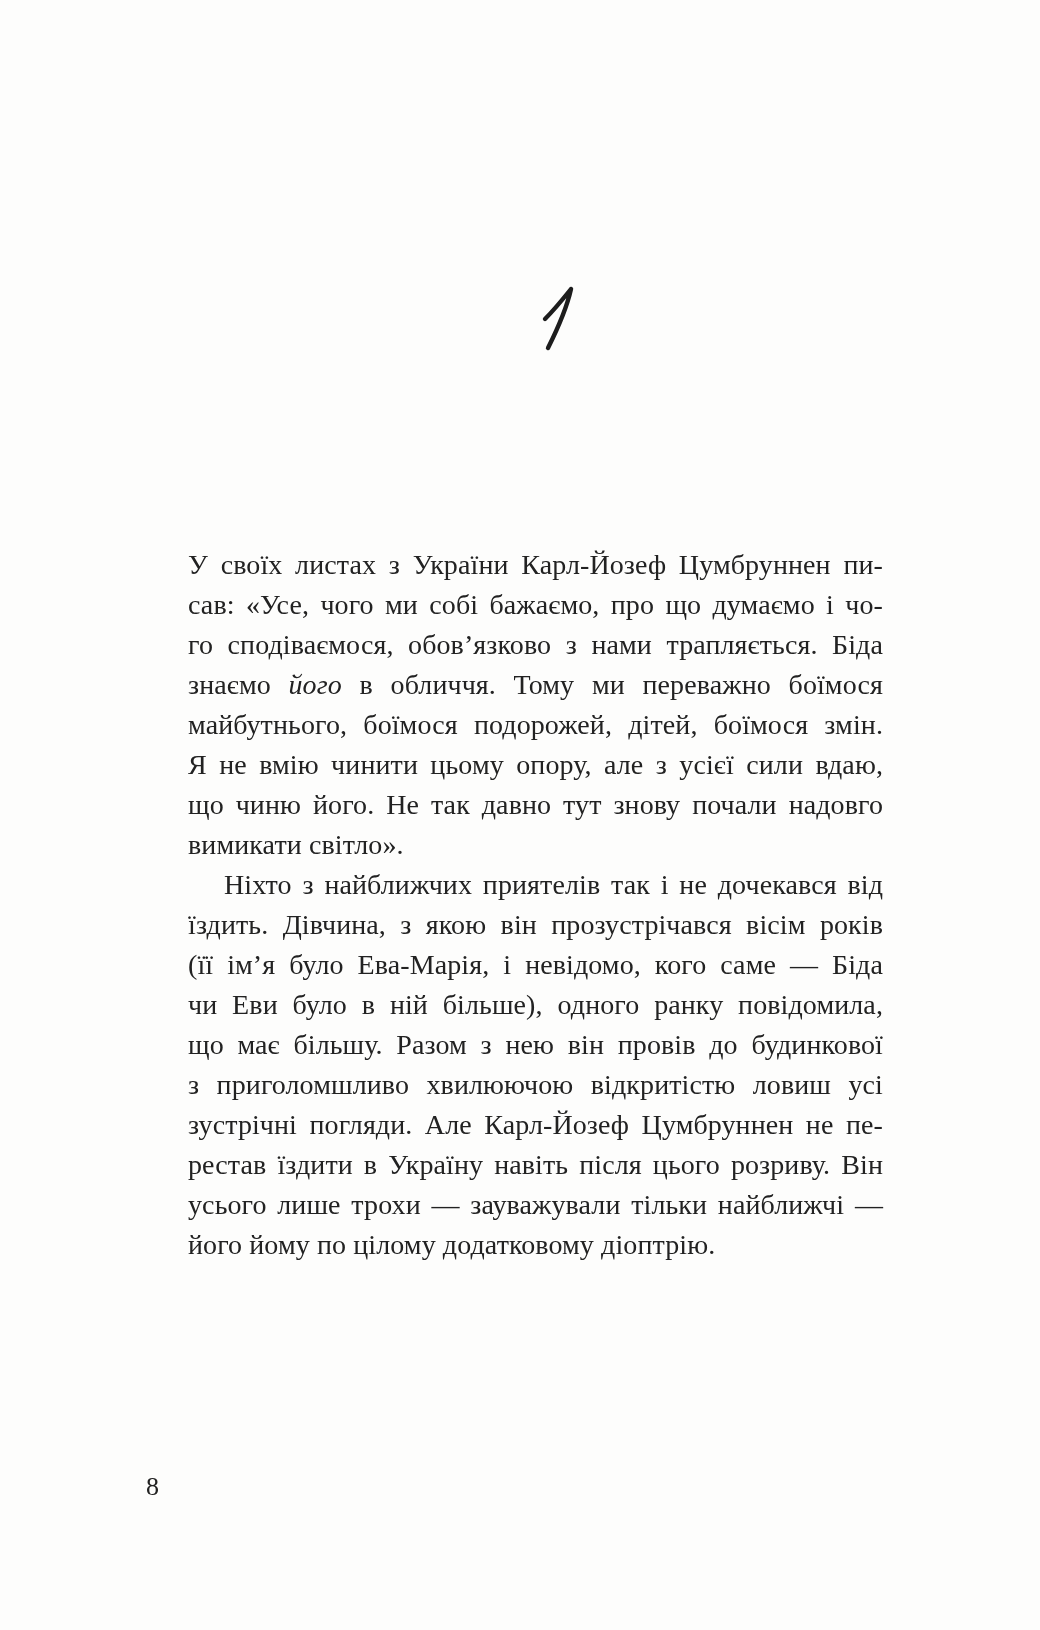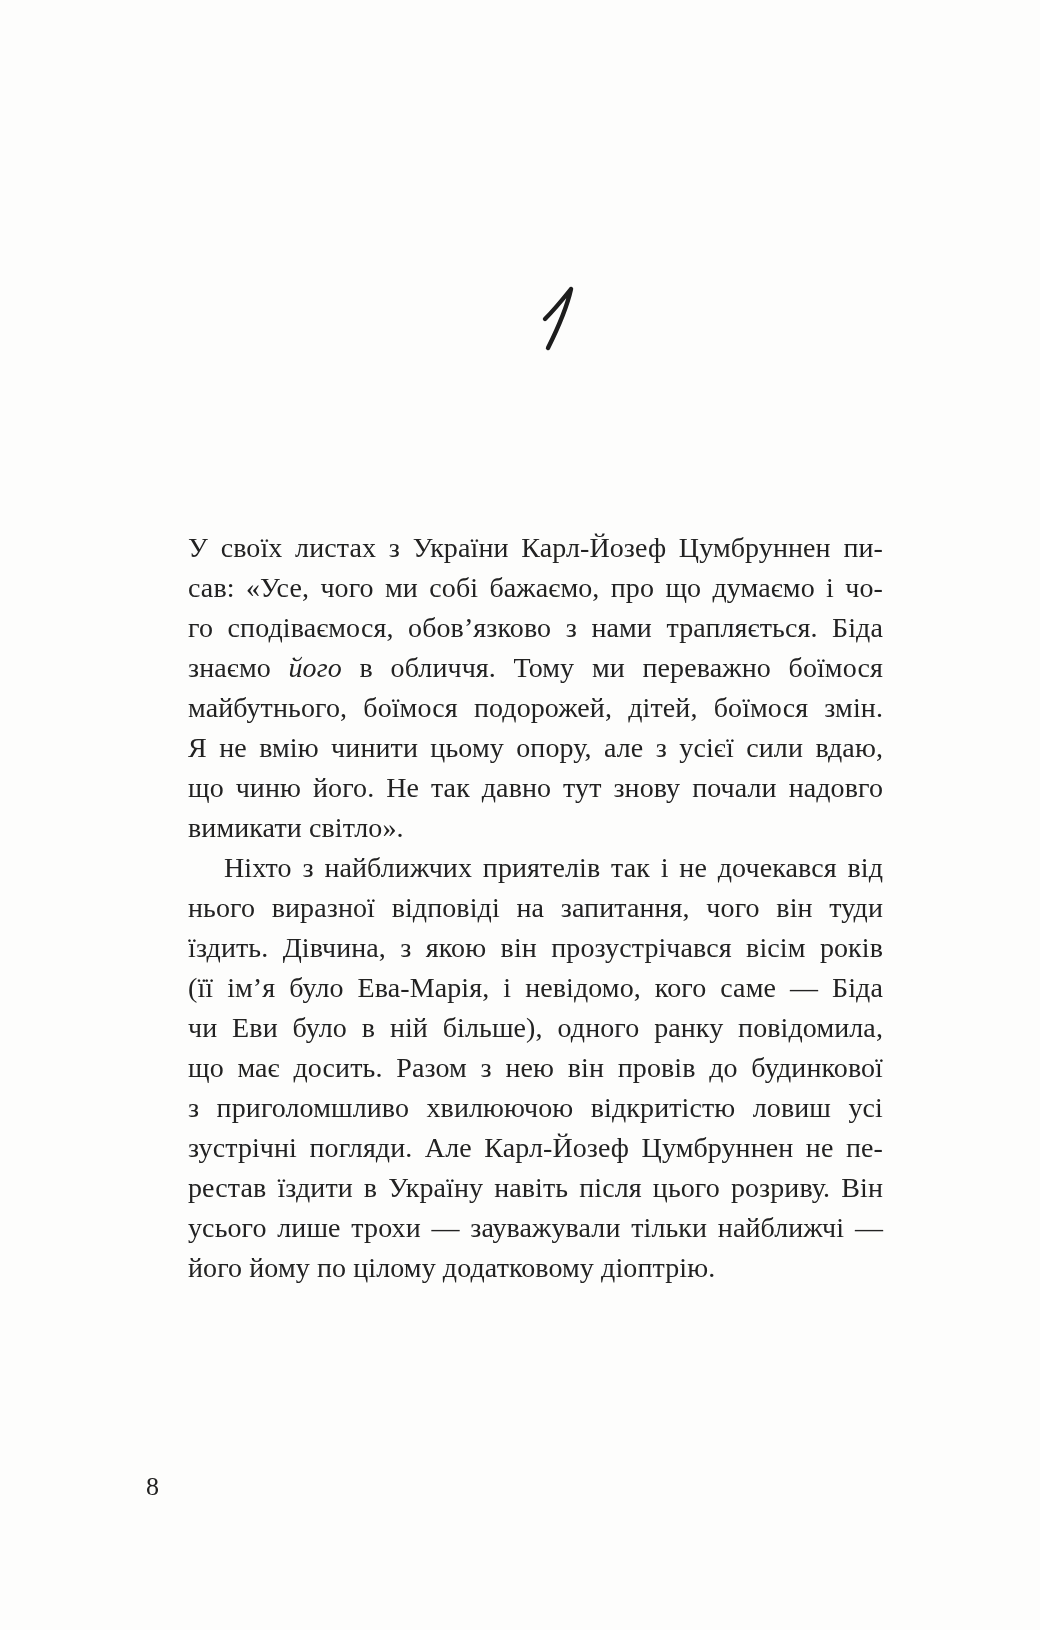--- a/index.html
+++ b/index.html
@@ -12,21 +12,21 @@
     color:#222222;
   }
   .chapter-num{
     position:absolute;
     left:536px;top:282px;
     width:44px;height:74px;
   }
   .chapter-num svg{display:block;width:100%;height:100%;}
   .body-text{
     position:absolute;
-    left:188px;top:528px;
+    left:188px;top:545px;
     width:695px;
   }
   .line{
     height:40px;
     line-height:40px;
     font-size:28px;
     text-align:justify;
     text-align-last:justify;
     word-spacing:-2px;
     white-space:nowrap;
@@ -62,25 +62,24 @@
   <div class="body-text">
     <div class="line">У своїх листах з України Карл-Йозеф Цумбруннен пи-</div>
     <div class="line">сав: «Усе, чого ми собі бажаємо, про що думаємо і чо-</div>
     <div class="line">го сподіваємося, обов’язково з нами трапляється. Біда</div>
     <div class="line"><span>знаємо </span><span class="it">його</span><span> в обличчя. Тому ми переважно боїмося</span></div>
     <div class="line">майбутнього, боїмося подорожей, дітей, боїмося змін.</div>
     <div class="line">Я не вмію чинити цьому опору, але з усієї сили вдаю,</div>
     <div class="line">що чиню його. Не так давно тут знову почали надовго</div>
     <div class="line last">вимикати світло».</div>
     <div class="line indent">Ніхто з найближчих приятелів так і не дочекався від</div>
-    <div class="line">нього виразної відповіді на запитання, чого він туди</div>
     <div class="line">їздить. Дівчина, з якою він прозустрічався вісім років</div>
     <div class="line">(її ім’я було Ева-Марія, і невідомо, кого саме — Біда</div>
     <div class="line">чи Еви було в ній більше), одного ранку повідомила,</div>
-    <div class="line">що має досить. Разом з нею він провів до будинкової</div>
+    <div class="line">що має більшу. Разом з нею він провів до будинкової</div>
     <div class="line">з приголомшливо хвилюючою відкритістю ловиш усі</div>
     <div class="line">зустрічні погляди. Але Карл-Йозеф Цумбруннен не пе-</div>
     <div class="line">рестав їздити в Україну навіть після цього розриву. Він</div>
     <div class="line">усього лише трохи — зауважували тільки найближчі —</div>
     <div class="line last">його йому по цілому додатковому діоптрію.</div>
   </div>
 
   <div class="folio">8</div>
 
 </div>

